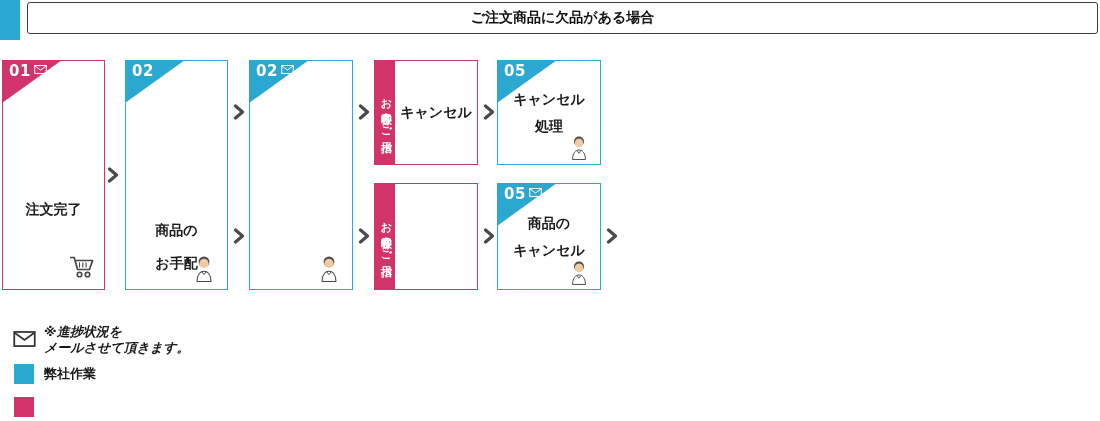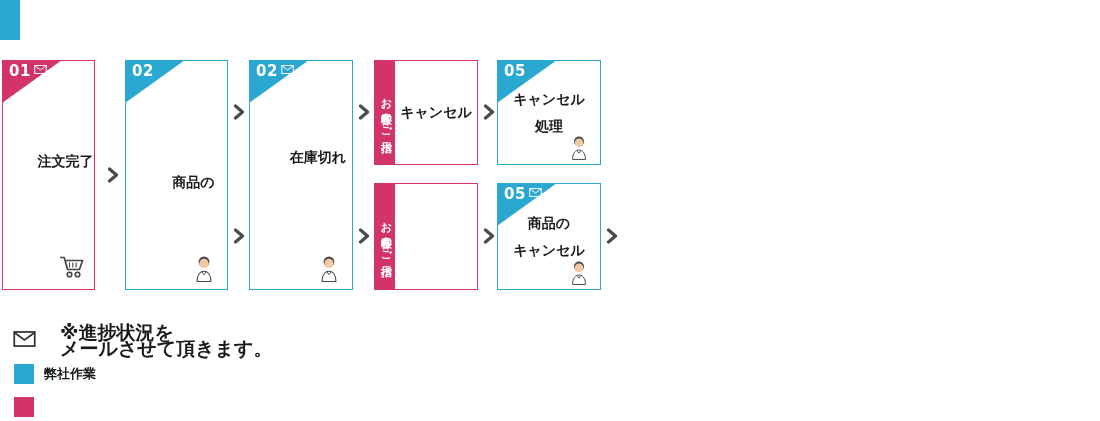--- a/index.html
+++ b/index.html
@@ -19,43 +19,43 @@
   .box { position:absolute; background:#fff; }
   .box.cyan { border:1px solid var(--cyan);text-decoration:underline; }
   .box.pink { border:1px solid var(--pink); }
   .corner { position:absolute; top:-1px; left:-1px; width:60px; height:43px;
             clip-path:polygon(0 0, 100% 0, 0 100%); }
   .cyan > .corner { background:var(--cyan); }
   .pink > .corner { background:var(--pink); }
   .num { position:absolute; left:6px; top:1px; color:#fff; font-size:15px; letter-spacing:.5px; }
   .corner-mail { position:absolute; left:31px; top:4px; color:#fff; }
 
-  .step-label { position:absolute; left:17px; width:100%; text-align:center;
-                font-size:14px; }
+  .step-label { position:absolute; left:0; width:100%; text-align:center;
+                font-size:14px;margin-top:48px; }
   .step-label div { line-height:33px; }
   .one-line { line-height:33px; }
 
   .small-label { position:absolute; top:0; right:0; bottom:0; left:0;
                  display:flex; flex-direction:column; align-items:center; justify-content:center;
                  font-size:14px; text-align:center; }
   .small-label div { line-height:27px; }
 
   .band { position:absolute; left:0; top:0; bottom:0; width:20px; background:var(--pink);
           color:#fff; display:flex; align-items:center; justify-content:center;
           writing-mode:vertical-rl; text-orientation:upright;
           font-size:11px; letter-spacing:1px; }
 
   .person { position:absolute; right:13px; bottom:7px; }
   .person-sm { position:absolute; right:12px; bottom:4px; }
   .cart { position:absolute; right:8px; bottom:9px; color:#444; }
   .chev { position:absolute; color:#4a4a4a; }
 
   
   .legend-mail { position:absolute; left:13px; top:331px; color:#333; }
-  .legend-note { position:absolute; left:60px; top:324px; font-size:19px; }
+  .legend-note { position:absolute; left:44px; top:324px; font-size:13px;font-style:italic; }
   .legend-note div { line-height:16px; }
   .legend-square { position:absolute; left:14px; width:20px; height:20px; }
   .sq-cyan { top:364px; background:var(--cyan); }
   .sq-pink { top:397px; background:var(--pink); }
   .legend-text { position:absolute; left:44px; font-size:13px; line-height:20px; }
   .lt-company { top:364px; }
   .lt-customer { top:397px; }
 </style>
 </head>
 <body>
@@ -80,63 +80,66 @@
       <path d="M11.5 8.5 V13.5 M14.8 8.5 V13.5 M18.1 8.5 V13.5" stroke="currentColor" stroke-width="1.1"></path>
       <circle cx="11.5" cy="20.5" r="2.3" fill="none" stroke="currentColor" stroke-width="1.6"></circle>
       <circle cx="19.5" cy="20.5" r="2.3" fill="none" stroke="currentColor" stroke-width="1.6"></circle>
     </symbol>
   </defs>
 </svg>
 
 <div class="page">
 
   <div class="header-tab"></div>
-
-  <div class="box pink" style="left:2px;top:60px;width:93px;height:230px">
+  <div class="header-box">
+    <h1 class="title">ご注文商品に欠品がある場合</h1>
+  </div>
+
+  <div class="box pink" style="left:2px;top:60px;width:103px;height:230px">
     <div class="corner"></div>
     <span class="num">01</span>
     <svg class="corner-mail" width="13" height="9">
         <use href="#sym-mail"></use>
       </svg>
     <div class="step-label one-line" style="top:84px">注文完了</div>
     <svg class="cart" width="28" height="26">
         <use href="#sym-cart"></use>
       </svg>
   </div>
 
   <svg class="chev" style="left:107px;top:167px" width="12" height="16">
       <use href="#sym-chevron"></use>
     </svg>
 
   <div class="box cyan" style="left:125px;top:60px;width:103px;height:230px">
     <div class="corner"></div>
     <span class="num">02</span>
     <div class="step-label" style="top:105px">
       <div>商品の</div>
+      <div>お手配</div>
     </div>
     <svg class="person" width="20" height="27">
         <use href="#sym-person"></use>
       </svg>
   </div>
 
   <svg class="chev" style="left:233px;top:104px" width="12" height="16">
       <use href="#sym-chevron"></use>
     </svg>
   <svg class="chev" style="left:233px;top:228px" width="12" height="16">
       <use href="#sym-chevron"></use>
     </svg>
 
   <div class="box cyan" style="left:249px;top:60px;width:104px;height:230px">
     <div class="corner"></div>
     <span class="num">02</span>
     <svg class="corner-mail" width="13" height="9">
         <use href="#sym-mail"></use>
       </svg>
     <div class="step-label" style="top:80px">
-      <div>在庫切れ</div>
     </div>
     <svg class="person" width="20" height="27">
         <use href="#sym-person"></use>
       </svg>
   </div>
 
   <svg class="chev" style="left:358px;top:104px" width="12" height="16">
       <use href="#sym-chevron"></use>
     </svg>
   <svg class="chev" style="left:358px;top:228px" width="12" height="16">

